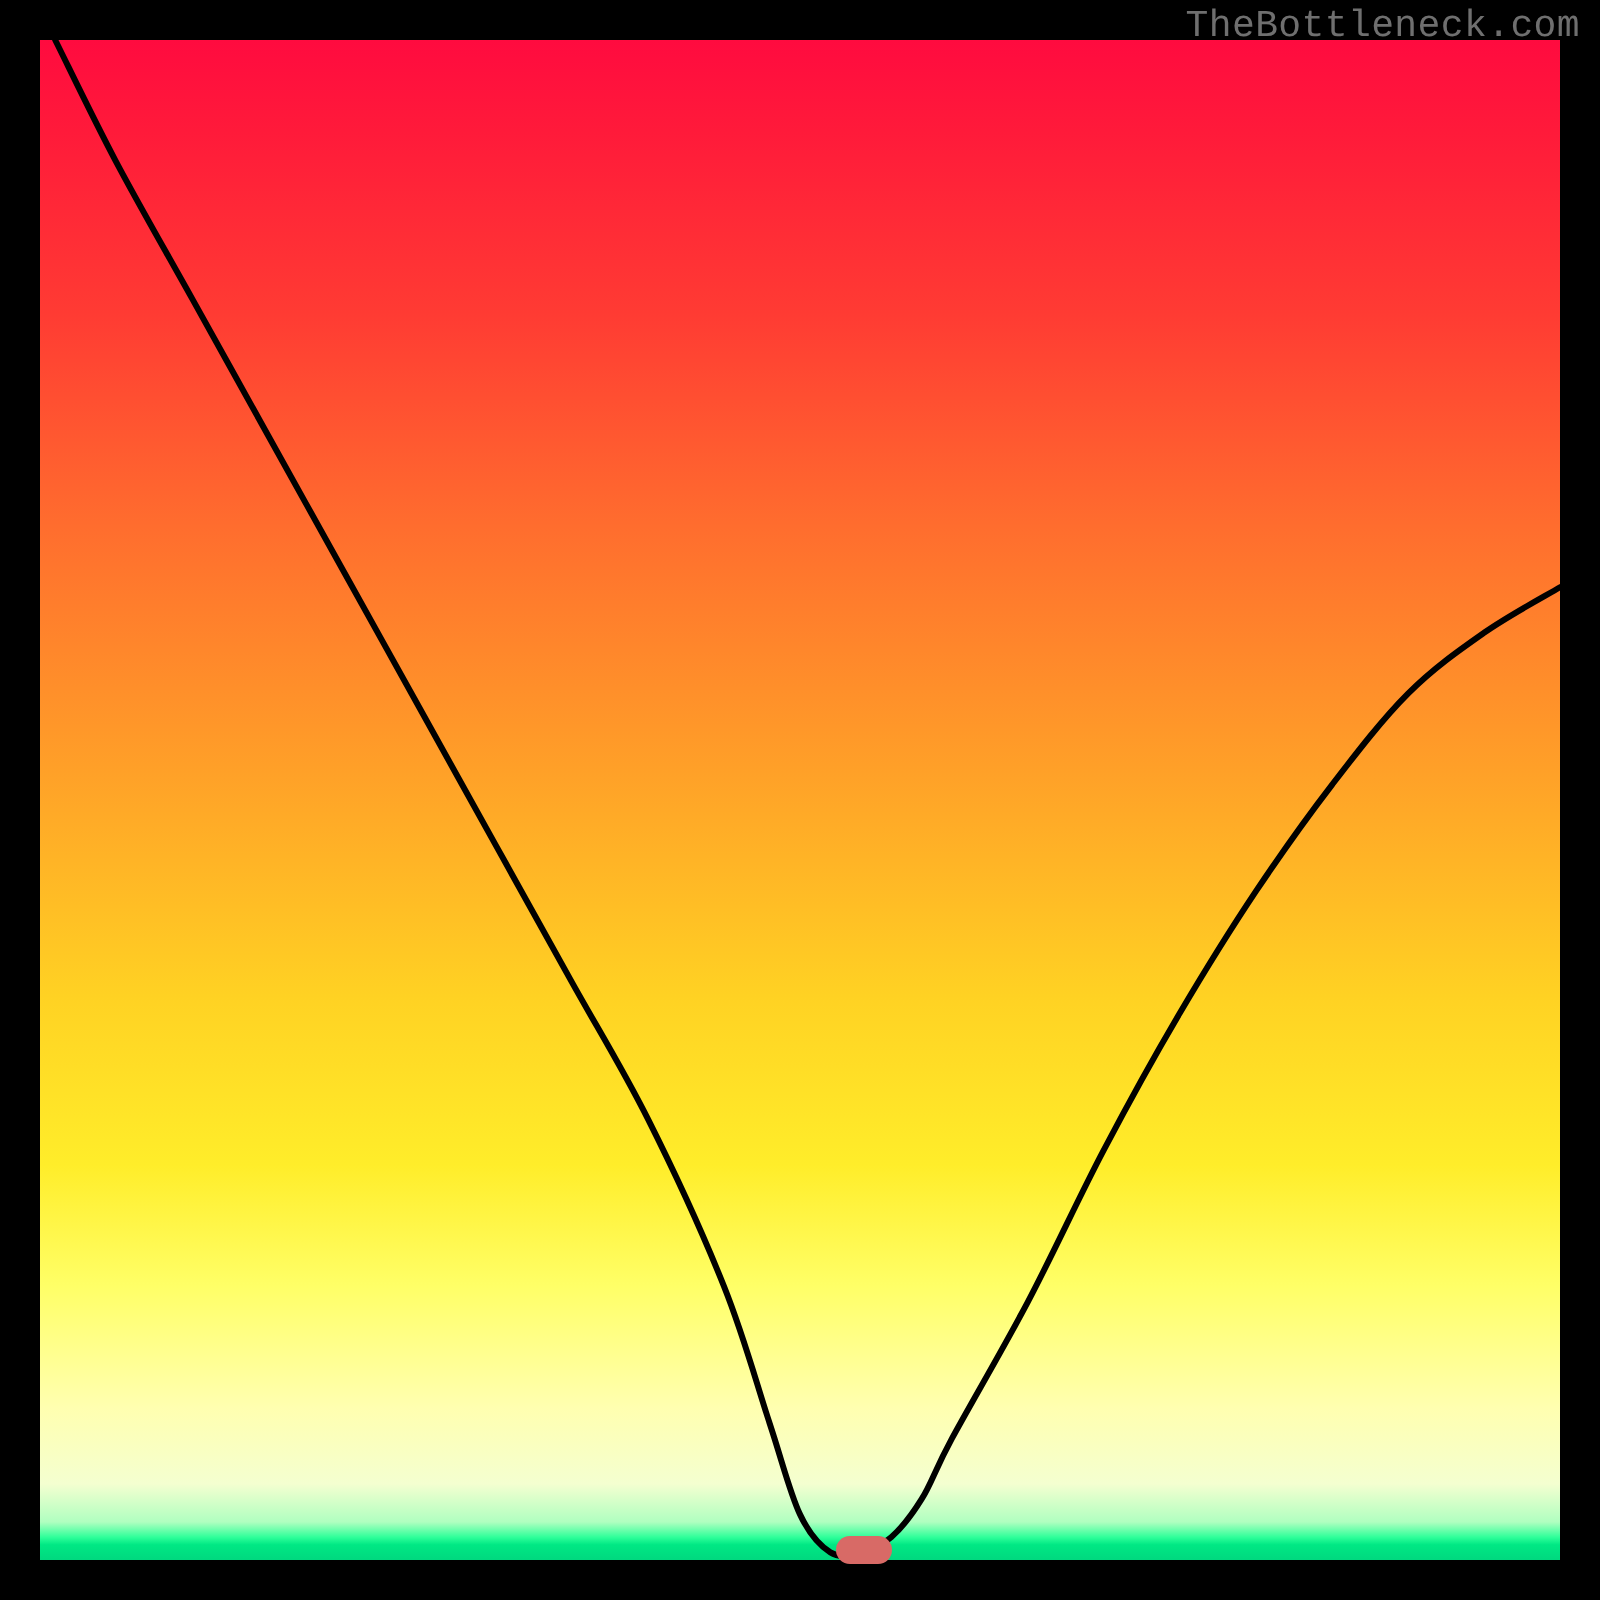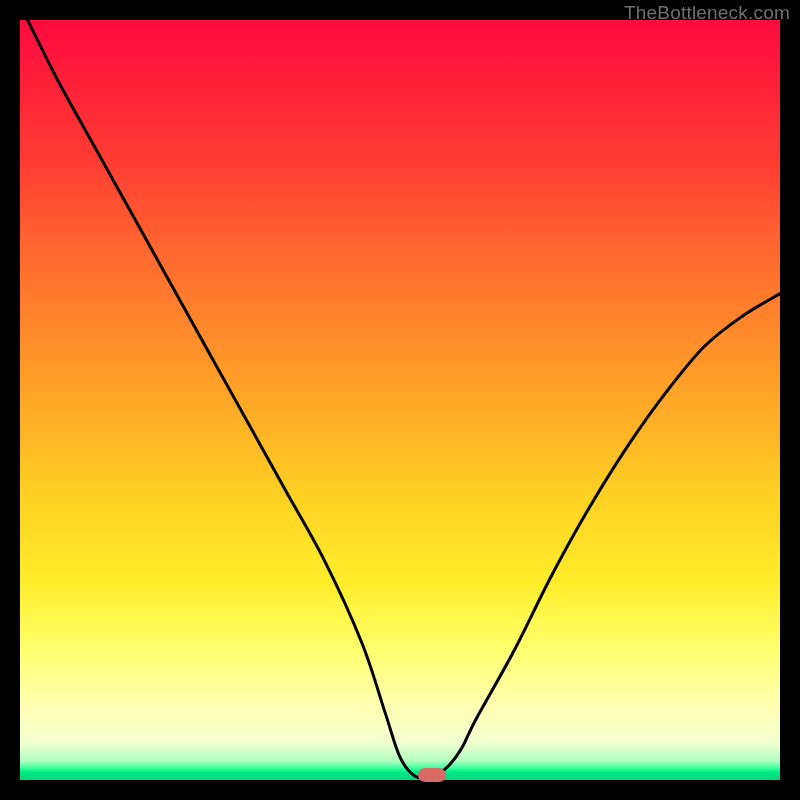--- a/index.html
+++ b/index.html
@@ -53,21 +53,21 @@
     width: 28px;
     height: 14px;
     border-radius: 7px;
     background: #d86a66;
     transform: translate(-50%, -50%);
   }
   .watermark {
     position: absolute;
     top: 2px;
     right: 10px;
-    font-family: Liberation Sans, sans-serif;
+    font-family: Liberation Mono, monospace;
     font-size: 19px;
     color: #6f6f6f;
     letter-spacing: 0.2px;
   }
 </style>
 </head>
 <body>
 
 <div class="chart-container">
 

